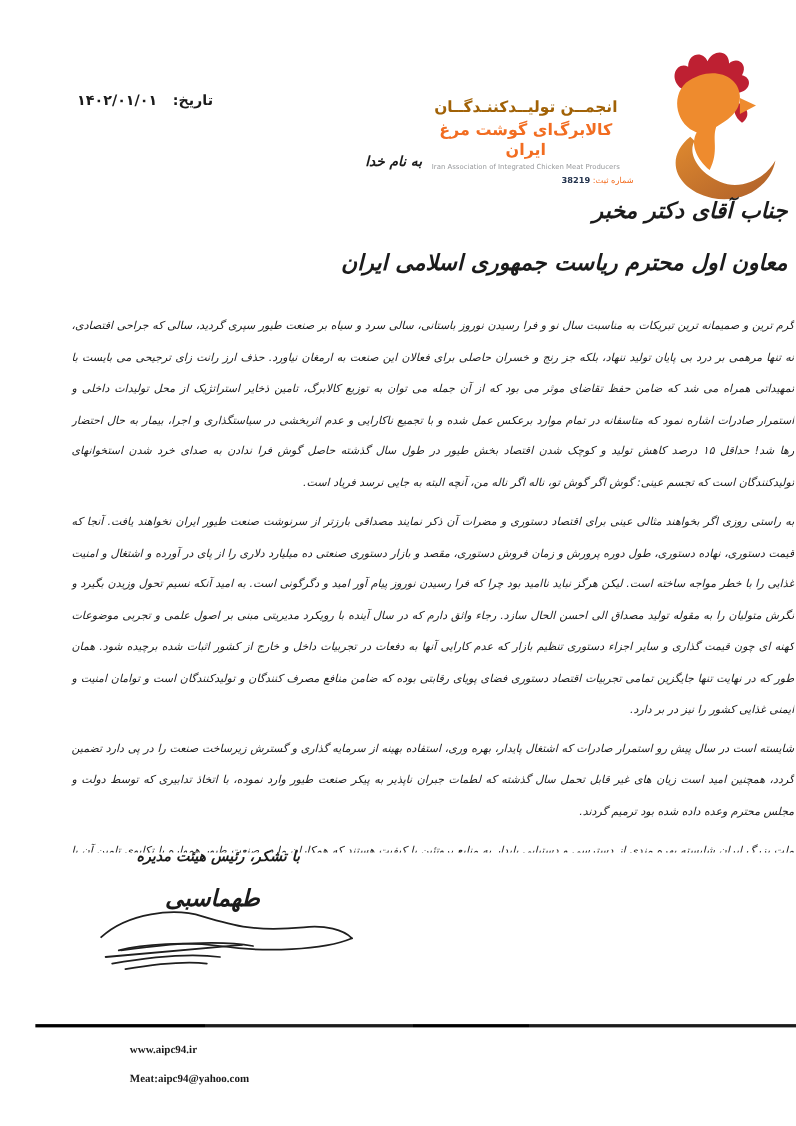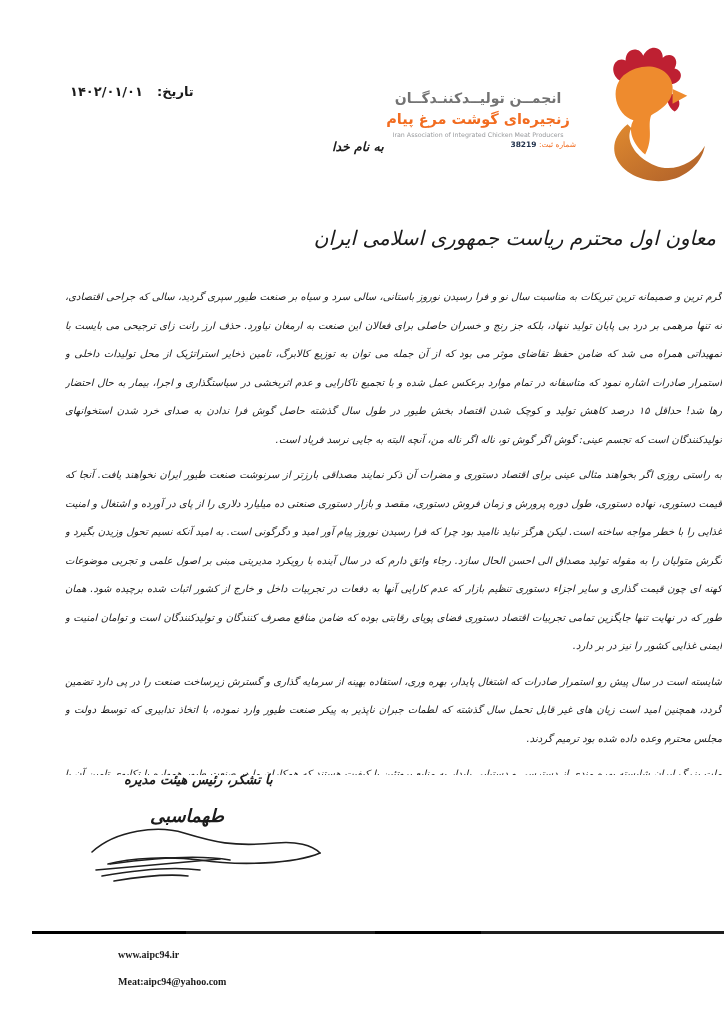--- a/index.html
+++ b/index.html
@@ -5,40 +5,40 @@
   html,body{margin:0;padding:0;background:#ffffff;}
   .page{
     position:relative;width:712px;height:1024px;background:#fff;overflow:hidden;
     font-family:"DejaVu Sans",sans-serif;color:#1b1b1b;margin-left:32px;
   }
   
   .date{position:absolute;top:84px;left:38px;direction:rtl;font-size:13px;font-weight:bold;white-space:nowrap;}
   .date .lbl{margin-left:14px;}
   .logo-rooster{position:absolute;top:42px;right:12px;width:158px;height:142px;}
   .logo-text{position:absolute;top:90px;right:168px;width:196px;text-align:center;direction:rtl;line-height:1.25;}
-  .org-fa1{color:#737373;font-weight:bold;font-size:14px;letter-spacing:1px;}
+  .org-fa1{color:#a16207;font-weight:bold;font-size:14px;letter-spacing:1px;}
   .org-fa2{color:#f26d21;font-weight:bold;font-size:14.5px;margin-top:2px;}
   .org-en{color:#97999c;font-size:6.3px;margin-top:3px;direction:ltr;}
   .org-affil{color:#f26d21;font-weight:bold;font-size:7.2px;margin-top:2px;}
   .org-reg{font-size:7.5px;margin-top:2px;text-align:right;}
   .org-reg .reg-lbl{color:#f26d21;}
   .org-reg .reg-num{color:#23334d;font-weight:bold;direction:ltr;unicode-bidi:embed;}
   
   .bismillah{position:absolute;top:139px;left:300px;direction:rtl;font-size:12.5px;font-weight:bold;font-style:italic;}
   .recipient1{position:absolute;top:179px;right:28px;direction:rtl;font-size:20px;font-weight:bold;font-style:italic;}
-  .recipient2{position:absolute;top:226px;right:28px;direction:rtl;font-size:20px;font-weight:normal;font-style:italic;}
+  .recipient2{position:absolute;top:226px;right:28px;direction:rtl;font-size:20px;font-weight:bold;font-style:italic;}
   .letter-body{
     position:absolute;top:283px;left:33px;right:22px;height:492px;overflow:hidden;
     direction:rtl;text-align:justify;font-size:10px;line-height:28.5px;font-style:italic;
   }
   .letter-body p{margin:0 0 7px 0;}
   .letter-body p:last-child{margin-bottom:0;}
   
   .closing{position:absolute;top:772px;left:92px;direction:rtl;font-size:13px;font-weight:bold;font-style:italic;white-space:nowrap;}
-  .signatory{position:absolute;top:805px;left:118px;direction:rtl;font-size:18px;font-weight:bold;font-style:italic;}
+  .signatory{position:absolute;top:805px;left:118px;direction:rtl;font-size:21px;font-weight:bold;font-style:italic;}
   .sig-flourish{position:absolute;top:820px;left:48px;width:250px;height:66px;}
   
   .footer-rule{position:absolute;top:931px;left:0;width:701px;height:3px;
     background:linear-gradient(to right,#000 0 22%,#1c1c1c 22% 49%,#000 49% 64%,#1c1c1c 64% 100%);}
   .footer-fa{position:absolute;right:24px;direction:rtl;font-size:11px;font-weight:bold;white-space:nowrap;}
   .footer-address{top:950px;}
   .footer-phone{top:978px;}
   .footer-phone .fax{margin-right:18px;}
   .footer-en{position:absolute;left:86px;font-family:"Liberation Serif",serif;font-weight:bold;font-size:10px;white-space:nowrap;}
   .footer-web{top:949px;}
@@ -61,29 +61,30 @@
       </linearGradient>
     </defs>
     <path fill="#be2032" d="M44,38 C34,28 42,14 52,19 C52,6 66,4 70,14 C76,2 90,4 90,16 C98,9 108,17 102,27 C111,29 111,40 100,43 L58,47 Z"></path>
     <path fill="#be2032" d="M96,52 C107,54 111,65 102,71 C95,66 93,58 96,52 Z"></path>
     <path fill="#ee8b2e" d="M50,34 C72,17 99,26 100,46 C101,60 90,68 78,75 C74,87 81,97 72,115 C59,104 54,90 60,80 C42,74 35,48 50,34 Z"></path>
     <path fill="#ee8b2e" d="M100,48 L115,55 L100,63 Z"></path>
     <path fill="url(#tailGrad)" d="M54,84 C29,104 40,133 74,141 C104,147 129,129 133,106 C123,124 100,134 82,126 C62,118 51,100 58,88 Z"></path>
   </svg>
   <div class="logo-text" lang="fa">
     <div class="org-fa1">انجمــن تولیــدکننـدگــان</div>
-    <div class="org-fa2">زنجیره‌ای گوشت مرغ پیام</div>
+    <div class="org-fa2">کالابرگ‌ای گوشت مرغ ایران</div>
     <div class="org-en">Iran Association of Integrated Chicken Meat Producers</div>
     <div class="org-reg">
       <span class="reg-lbl">شماره ثبت:</span>
       <span class="reg-num">38219</span>
     </div>
   </div>
 
   <div class="bismillah" lang="fa">به نام خدا</div>
+  <div class="recipient1" lang="fa">جناب آقای دکتر مخبر</div>
   <div class="recipient2" lang="fa">معاون اول محترم ریاست جمهوری اسلامی ایران</div>
 
   <div class="letter-body" lang="fa">
     <p>گرم ترین و صمیمانه ترین تبریکات به مناسبت سال نو و فرا رسیدن نوروز باستانی، سالی سرد و سیاه بر صنعت طیور سپری گردید، سالی که جراحی اقتصادی، نه تنها مرهمی بر درد بی پایان تولید ننهاد، بلکه جز رنج و خسران حاصلی برای فعالان این صنعت به ارمغان نیاورد. حذف ارز رانت زای ترجیحی می بایست با تمهیداتی همراه می شد که ضامن حفظ تقاضای موثر می بود که از آن جمله می توان به توزیع کالابرگ، تامین ذخایر استراتژیک از محل تولیدات داخلی و استمرار صادرات اشاره نمود که متاسفانه در تمام موارد برعکس عمل شده و با تجمیع ناکارایی و عدم اثربخشی در سیاستگذاری و اجرا، بیمار به حال احتضار رها شد! حداقل ۱۵ درصد کاهش تولید و کوچک شدن اقتصاد بخش طیور در طول سال گذشته حاصل گوش فرا ندادن به صدای خرد شدن استخوانهای تولیدکنندگان است که تجسم عینی: گوش اگر گوش تو، ناله اگر ناله من، آنچه البته به جایی نرسد فریاد است.</p>
     <p>به راستی روزی اگر بخواهند مثالی عینی برای اقتصاد دستوری و مضرات آن ذکر نمایند مصداقی بارزتر از سرنوشت صنعت طیور ایران نخواهند یافت. آنجا که قیمت دستوری، نهاده دستوری، طول دوره پرورش و زمان فروش دستوری، مقصد و بازار دستوری صنعتی ده میلیارد دلاری را از پای در آورده و اشتغال و امنیت غذایی را با خطر مواجه ساخته است. لیکن هرگز نباید ناامید بود چرا که فرا رسیدن نوروز پیام آور امید و دگرگونی است. به امید آنکه نسیم تحول وزیدن بگیرد و نگرش متولیان را به مقوله تولید مصداق الی احسن الحال سازد. رجاء واثق دارم که در سال آینده با رویکرد مدیریتی مبنی بر اصول علمی و تجربی موضوعات کهنه ای چون قیمت گذاری و سایر اجزاء دستوری تنظیم بازار که عدم کارایی آنها به دفعات در تجربیات داخل و خارج از کشور اثبات شده برچیده شود. همان طور که در نهایت تنها جایگزین تمامی تجربیات اقتصاد دستوری فضای پویای رقابتی بوده که ضامن منافع مصرف کنندگان و تولیدکنندگان است و توامان امنیت و ایمنی غذایی کشور را نیز در بر دارد.</p>
     <p>شایسته است در سال پیش رو استمرار صادرات که اشتغال پایدار، بهره وری، استفاده بهینه از سرمایه گذاری و گسترش زیرساخت صنعت را در پی دارد تضمین گردد، همچنین امید است زیان های غیر قابل تحمل سال گذشته که لطمات جبران ناپذیر به پیکر صنعت طیور وارد نموده، با اتخاذ تدابیری که توسط دولت و مجلس محترم وعده داده شده بود ترمیم گردند.</p>
     <p>ملت بزرگ ایران شایسته بهره مندی از دسترسی و دستیابی پایدار به منابع پروتئین با کیفیت هستند که همکاران ما در صنعت طیور همواره با تکاپوی تامین آن با مجاهدت و ایثار معنای امنیت غذایی را عینیت بخشیده اند. اکنون بر مسئولین است تا با اتخاذ تدابیر و درایت لازم پاسخ تلاش های بی امان و از خودگذشتگی تولیدکنندگان را به شایستگی ادا نمایند.</p>
   </div>
 
   <div class="closing" lang="fa">با تشکر، رئیس هیئت مدیره</div>

